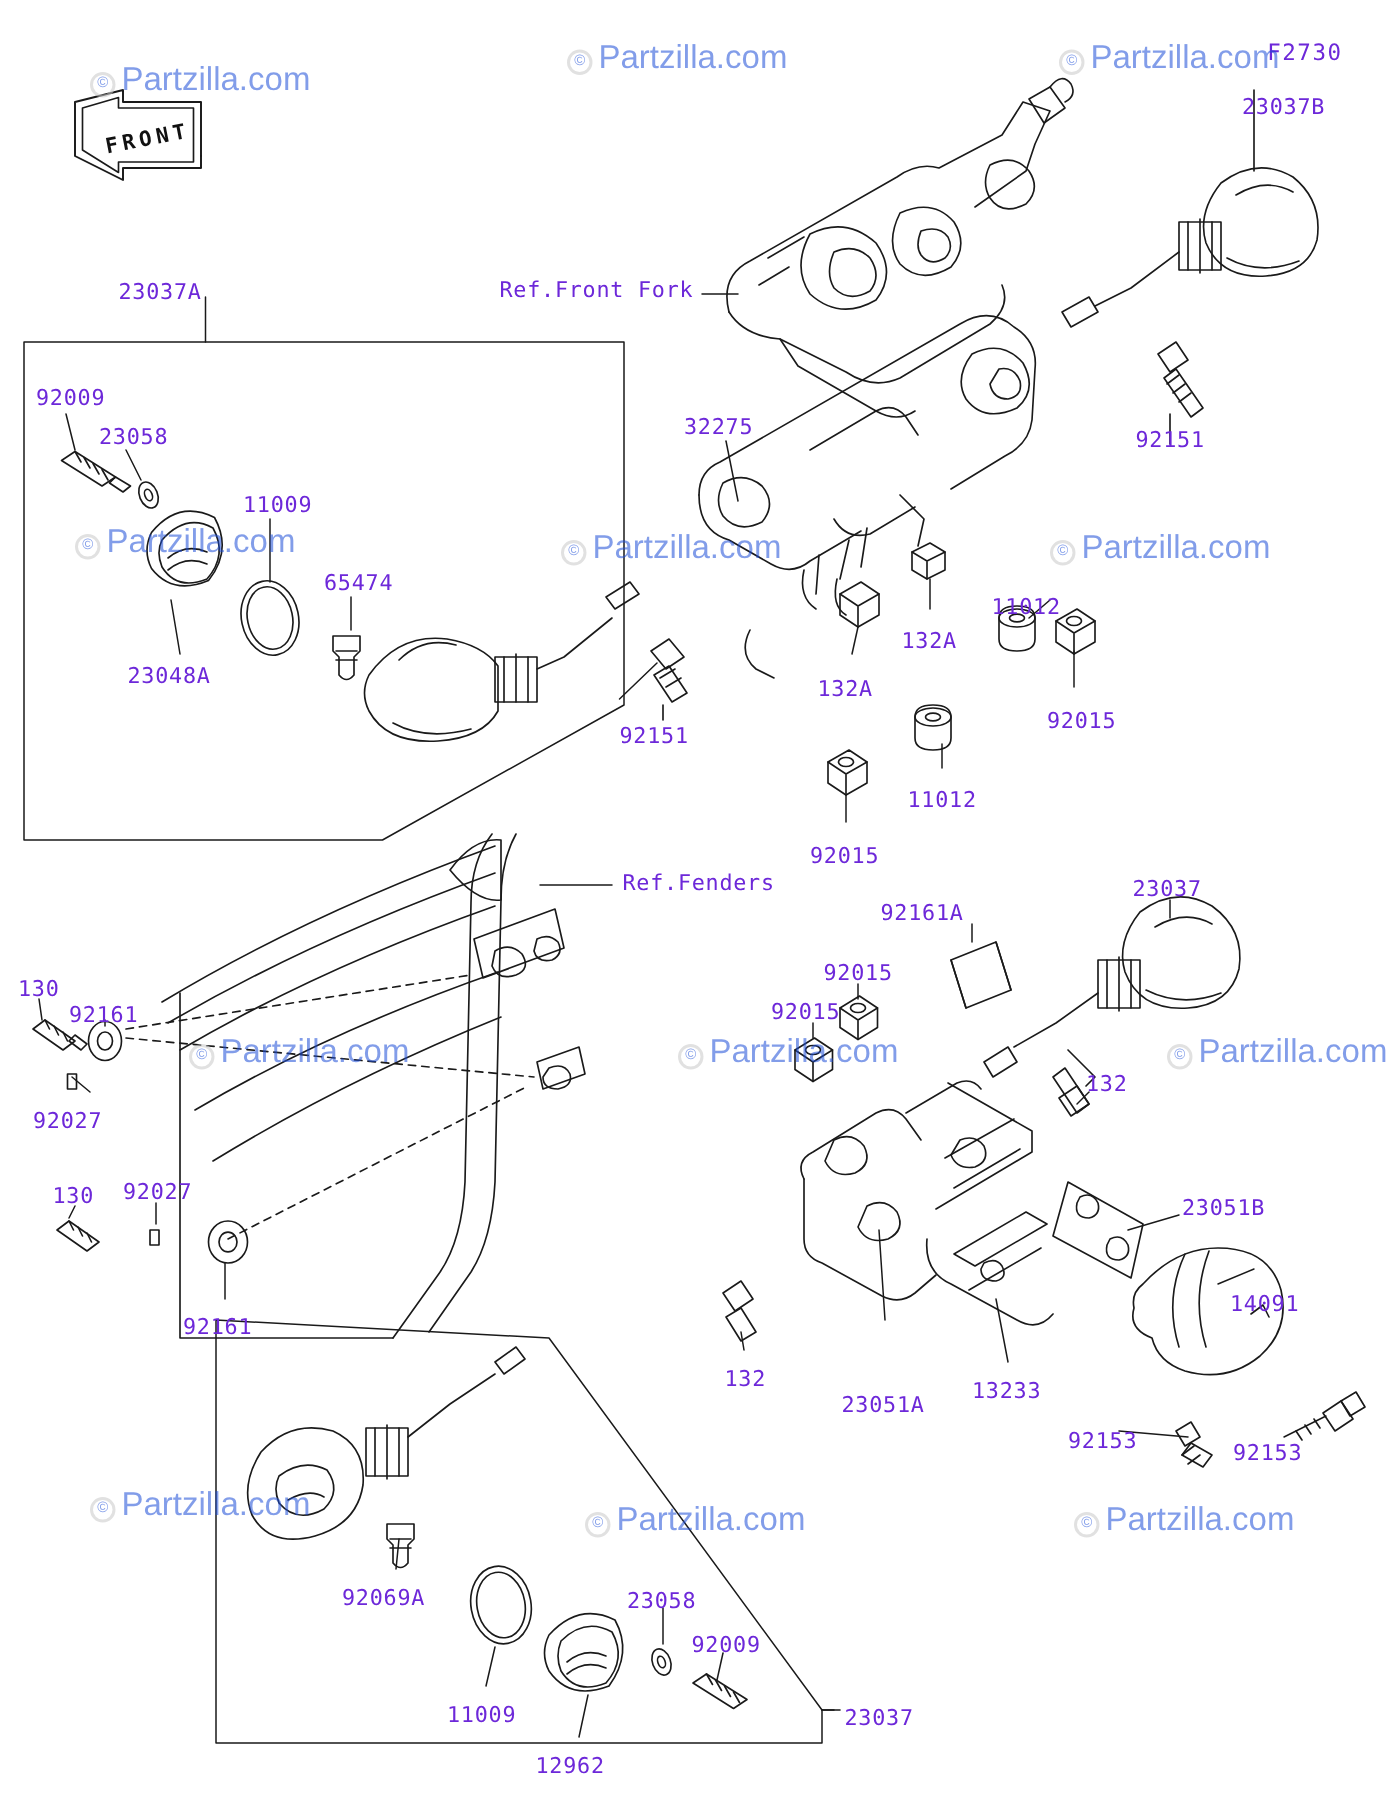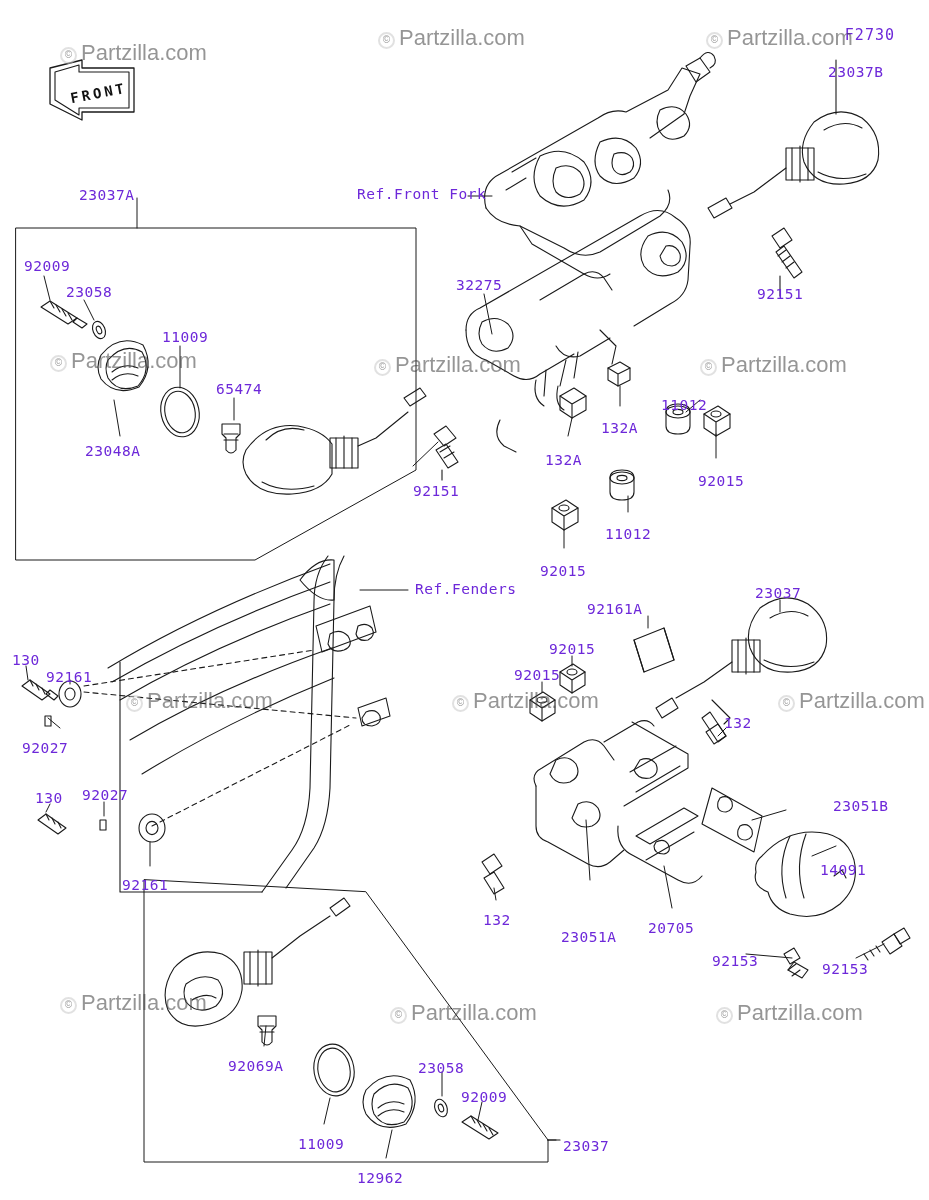--- a/index.html
+++ b/index.html
@@ -20,21 +20,21 @@
     white-space:nowrap;
   }
   .corner{
     position:absolute;right:34px;top:26px;
     font-size:15px;letter-spacing:1px;
   }
   .wm{
     position:absolute;
     font-family:"Liberation Sans","DejaVu Sans",sans-serif;
     font-size:22px;
-    color:#404040;
+    color:#1d4ed8;
     opacity:.55;
     white-space:nowrap;
     pointer-events:none;
     font-weight:400;
   }
   .wm .c{display:inline-block;border:2px solid #c9c9c9;border-radius:50%;
          width:13px;height:13px;line-height:11px;text-align:center;font-size:10px;
          margin-right:4px;vertical-align:2px;}
   .front-badge{
     position:absolute;left:44px;top:60px;width:96px;height:60px;
@@ -355,21 +355,21 @@
       </g>
     </g>
   </svg>
 
   <div class="front-badge">
     <div class="txt">FRONT</div>
   </div>
 
   <div class="lbl corner">F2730</div>
 
-  <div class="lbl" style="left:333px;top:186px;margin-left:24px;">Ref.Front Fork</div>
+  <div class="lbl" style="left:333px;top:186px;">Ref.Front Fork</div>
   <div class="lbl" style="left:415px;top:581px;">Ref.Fenders</div>
 
   <div class="lbl" style="left:828px;top:64px;">23037B</div>
   <div class="lbl" style="left:79px;top:187px;">23037A</div>
   <div class="lbl" style="left:24px;top:258px;">92009</div>
   <div class="lbl" style="left:66px;top:284px;">23058</div>
   <div class="lbl" style="left:162px;top:329px;">11009</div>
   <div class="lbl" style="left:216px;top:381px;">65474</div>
   <div class="lbl" style="left:85px;top:443px;">23048A</div>
   <div class="lbl" style="left:456px;top:277px;">32275</div>
@@ -385,24 +385,24 @@
   <div class="lbl" style="left:755px;top:585px;">23037</div>
   <div class="lbl" style="left:549px;top:641px;">92015</div>
   <div class="lbl" style="left:514px;top:667px;">92015</div>
   <div class="lbl" style="left:12px;top:652px;">130</div>
   <div class="lbl" style="left:46px;top:669px;">92161</div>
   <div class="lbl" style="left:22px;top:740px;">92027</div>
   <div class="lbl" style="left:35px;top:790px;">130</div>
   <div class="lbl" style="left:82px;top:787px;">92027</div>
   <div class="lbl" style="left:122px;top:877px;">92161</div>
   <div class="lbl" style="left:724px;top:715px;">132</div>
-  <div class="lbl" style="left:788px;top:798px;margin-left:45px;">23051B</div>
+  <div class="lbl" style="left:788px;top:798px;">23051B</div>
   <div class="lbl" style="left:820px;top:862px;">14091</div>
   <div class="lbl" style="left:561px;top:929px;">23051A</div>
-  <div class="lbl" style="left:648px;top:920px;">20705</div>
+  <div class="lbl" style="left:648px;top:920px;">13233</div>
   <div class="lbl" style="left:483px;top:912px;">132</div>
   <div class="lbl" style="left:712px;top:953px;">92153</div>
   <div class="lbl" style="left:822px;top:961px;">92153</div>
   <div class="lbl" style="left:228px;top:1058px;">92069A</div>
   <div class="lbl" style="left:418px;top:1060px;">23058</div>
   <div class="lbl" style="left:461px;top:1089px;">92009</div>
   <div class="lbl" style="left:298px;top:1136px;">11009</div>
   <div class="lbl" style="left:357px;top:1170px;">12962</div>
   <div class="lbl" style="left:563px;top:1138px;">23037</div>
 

